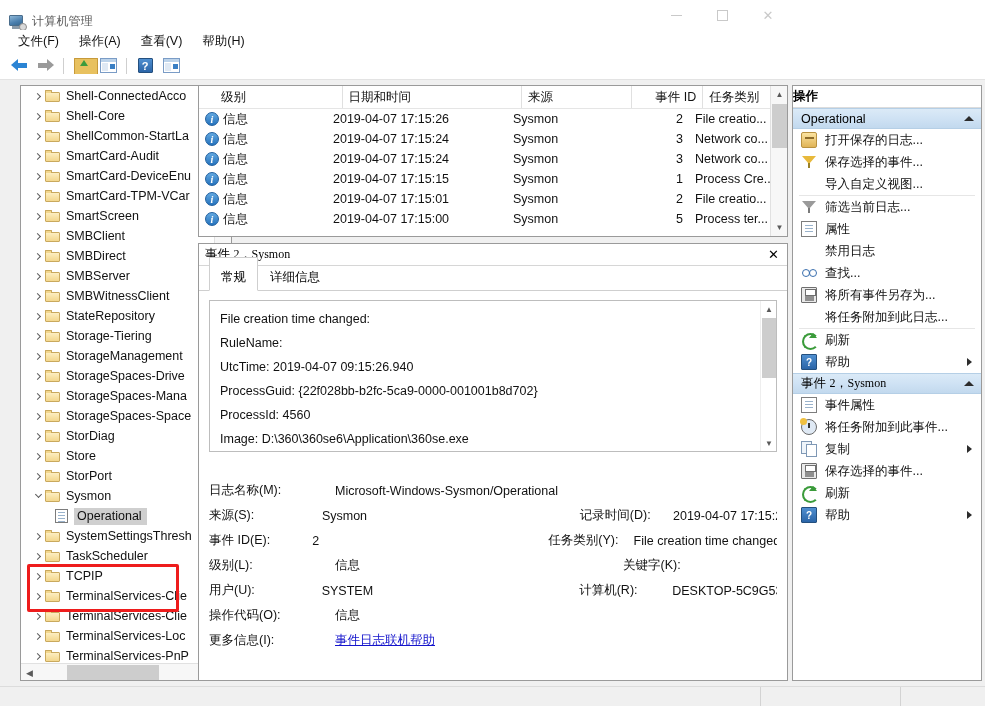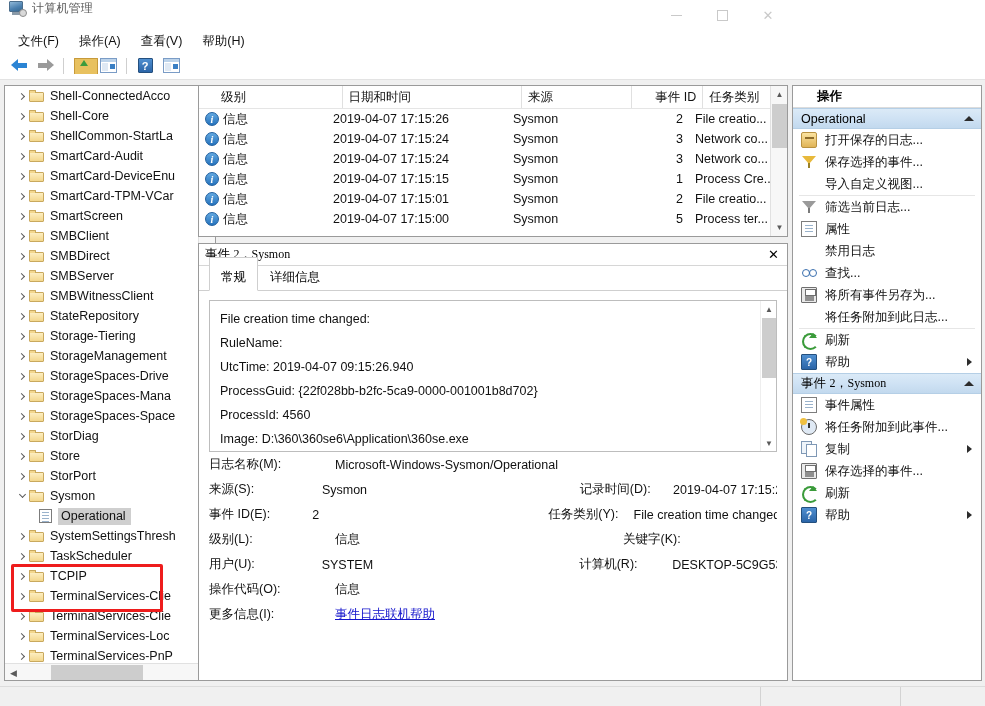--- a/index.html
+++ b/index.html
@@ -15,21 +15,21 @@
   #app {
     position: relative;
     width: 985px; height: 706px;
     background: #ffffff;
   }
 
   
   .titlebar {
     position: absolute; left: 0; top: 0; width: 791px; height: 30px;
     background: #ffffff;
-    display: flex; align-items: flex-start;
+    display: flex; align-items: flex-end;
   }
   .titlebar .tb-icon {
     width: 16px; height: 16px; margin-left: 9px; margin-right: 7px;
     position: relative; flex: none;
   }
   .tb-icon .mon {
     position: absolute; left: 0; top: 1px; width: 14px; height: 11px;
     background: linear-gradient(160deg,#8fb8d8 0%, #4a7fae 60%, #37688f 100%);
     border: 1px solid #4a6d8c; border-radius: 1px;
   }
@@ -111,21 +111,21 @@
   }
 
   
   .content {
     position: absolute; left: 0; top: 80px; width: 985px; height: 606px;
     background: #f0f0f0;
   }
 
   
   .tree-panel {
-    position: absolute; left: 4px; top: 5px; width: 212px; height: 596px;
+    position: absolute; left: 20px; top: 5px; width: 212px; height: 596px;
     background: #fff; border: 1px solid #9a9a9a; overflow: hidden;
   }
   .tree-scroll {
     position: absolute; left: 0; top: 0; right: 17px; bottom: 17px;
     overflow: hidden;
   }
   .tree-item {
     height: 20px; display: flex; align-items: center; white-space: nowrap;
     padding-left: 10px; font-size: 12.5px; color: #111;
   }
@@ -252,34 +252,34 @@
     overflow: hidden; padding: 6px 10px 0;
   }
   .textbox .ln { font-size: 12.5px; line-height: 24px; color: #111; white-space: nowrap; }
   .textbox .ln.clip { color: #555; overflow: hidden; height: 14px; }
   .tb-scroll { position: absolute; right: 0; top: 0; width: 16px; bottom: 0; background: #fff; border-left: 1px solid #eee; }
   .tb-scroll .arw { position: absolute; left: 0; width: 16px; height: 16px;
     display:flex; align-items:center; justify-content:center; color:#5a5a5a; font-size: 8px; }
   .tb-scroll .arw.top { top: 0; } .tb-scroll .arw.bot { bottom: 0; }
   .tb-scroll .thumb { position: absolute; left: 1px; top: 17px; width: 14px; height: 60px; background: #cdcdcd; }
 
-  .meta { margin-top: 0; font-size: 12.5px; }
+  .meta { margin-top: 26px; font-size: 12.5px; }
   .meta-row { display: flex; height: 25px; align-items: center; }
   .m-l1 { width: 126px; color: #111; }
   .m-v1 { width: 288px; color: #111; }
   .m-l2 { width: 104px; color: #111; }
   .m-v2 { color: #111; white-space: nowrap; overflow: hidden; }
   .meta a { color: #1414cc; text-decoration: underline; }
 
   
   .actions {
     position: absolute; left: 792px; top: 5px; width: 190px; height: 596px;
     background: #fff; border: 1px solid #9a9a9a; overflow: hidden;
   }
-  .act-title { height: 22px; display:flex; align-items:center; padding-left: 24px;
+  .act-title { height: 22px; display:flex; align-items:center; padding-left: 0;
     font-size: 12.5px; font-weight: bold; border-bottom: 1px solid #dcdcdc; }
   .act-group {
     height: 21px; display: flex; align-items: center; justify-content: space-between;
     padding: 0 7px 0 8px; font-size: 12.5px;
     background: linear-gradient(180deg,#dbeaf7 0%, #cfe2f4 50%, #c2d9ee 100%);
     border-top: 1px solid #b5cfe6; border-bottom: 1px solid #b5cfe6;
   }
   .act-group .gtitle .mono { font-family: "Liberation Serif", serif; font-size: 12px; }
   .caret-up { width:0;height:0;border-left:5px solid transparent;border-right:5px solid transparent;border-bottom:5px solid #2c2c2c; }
   .act-item {

